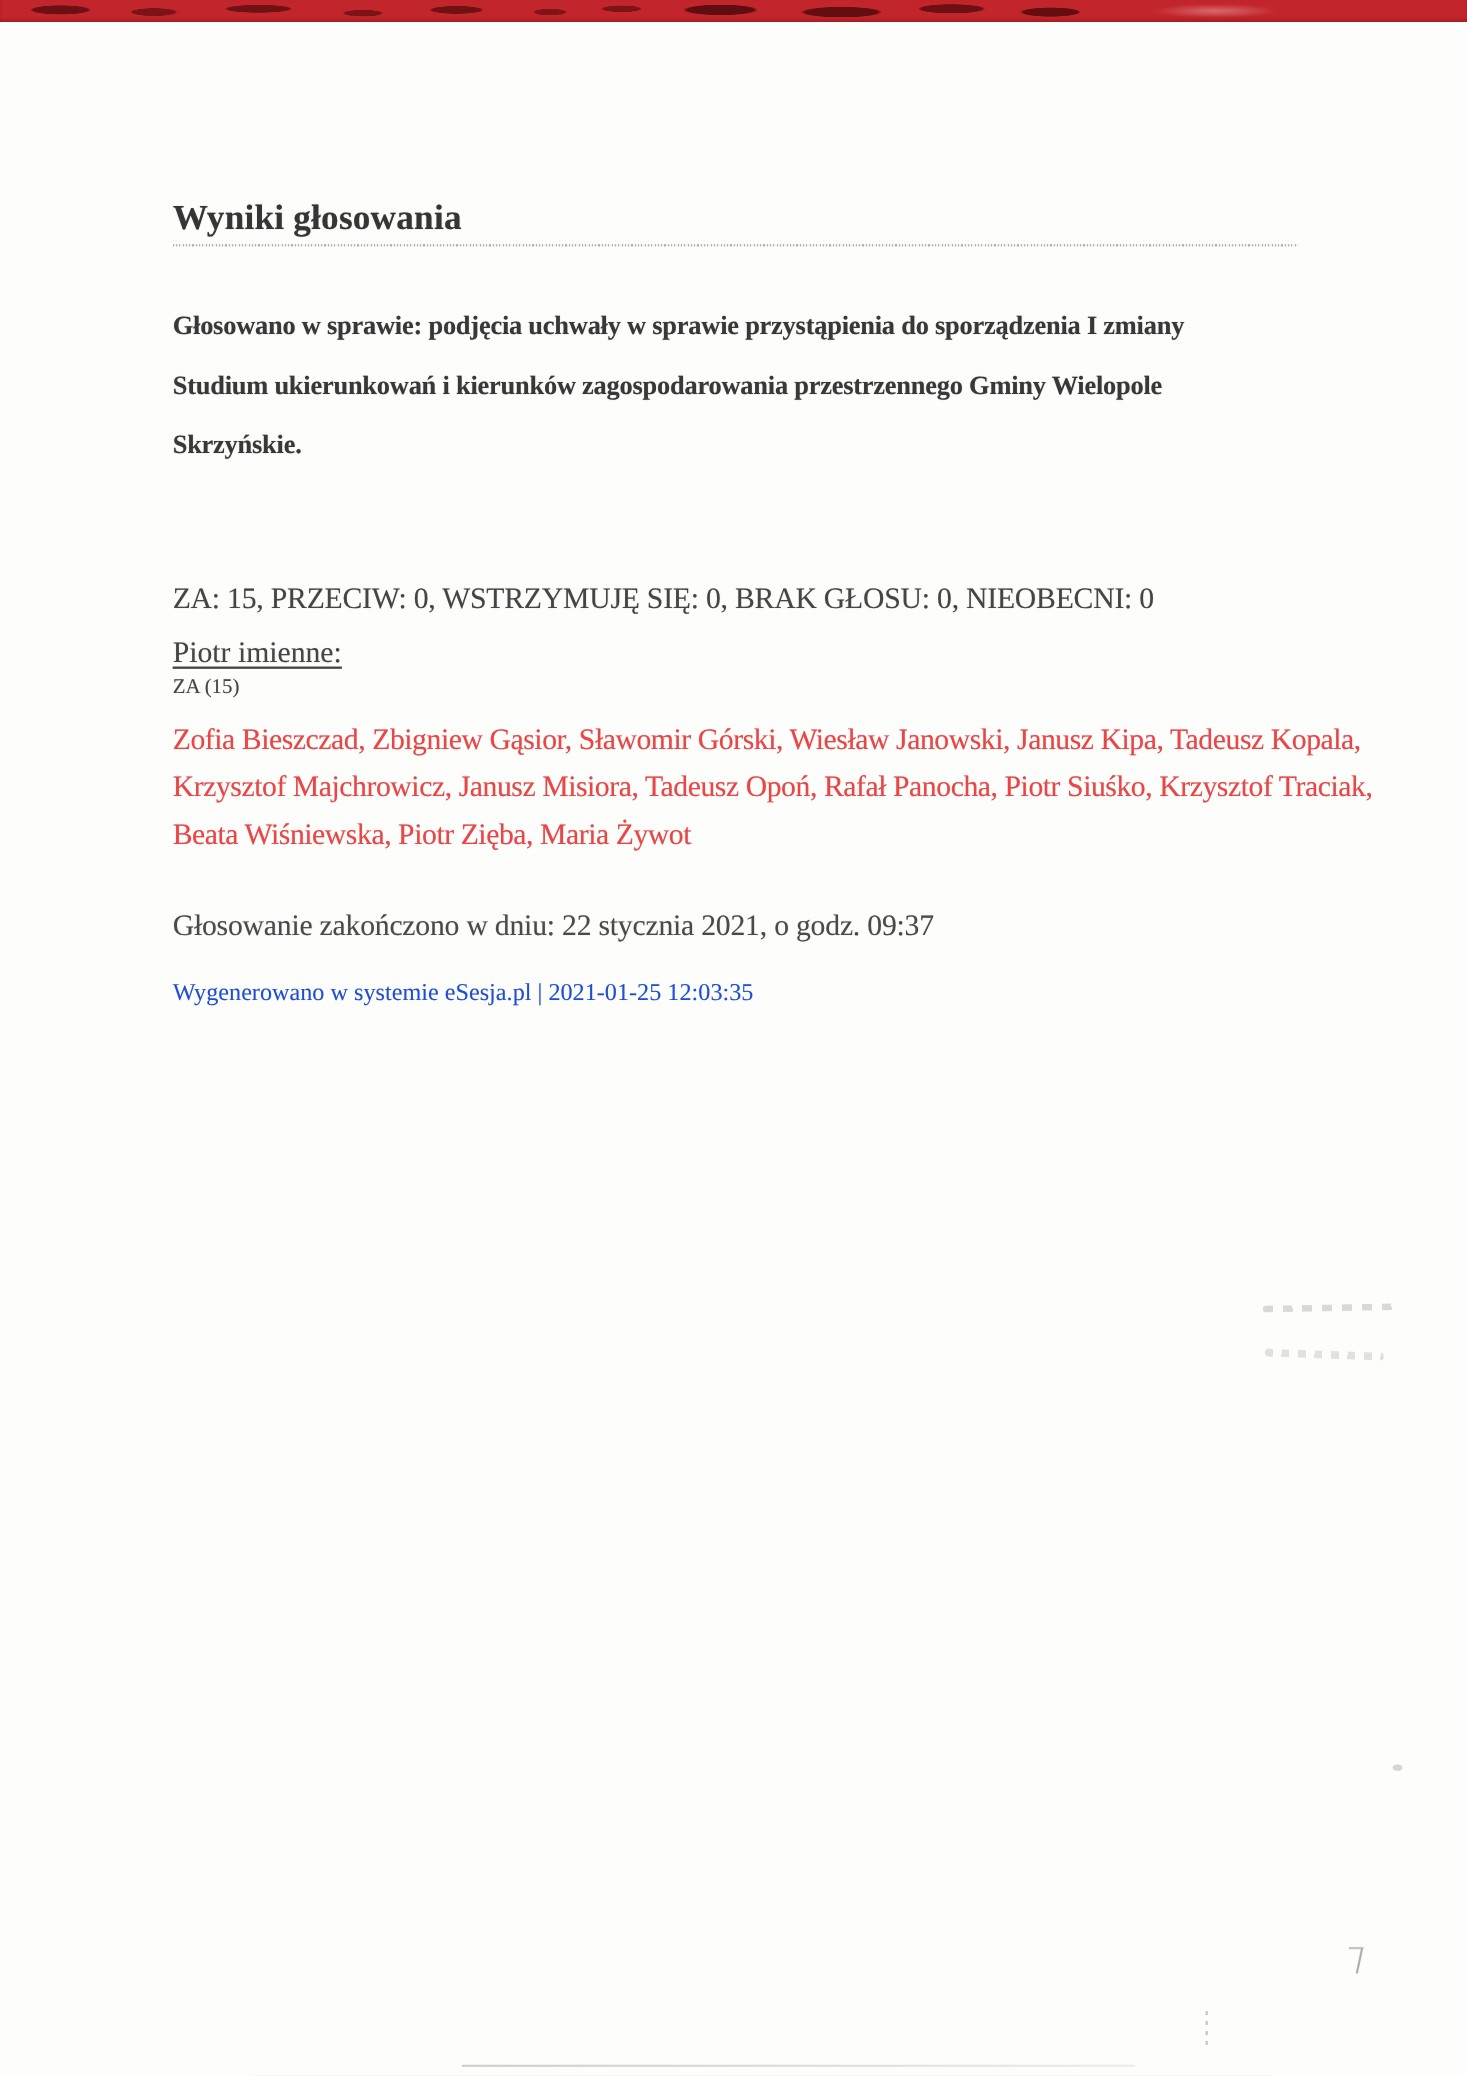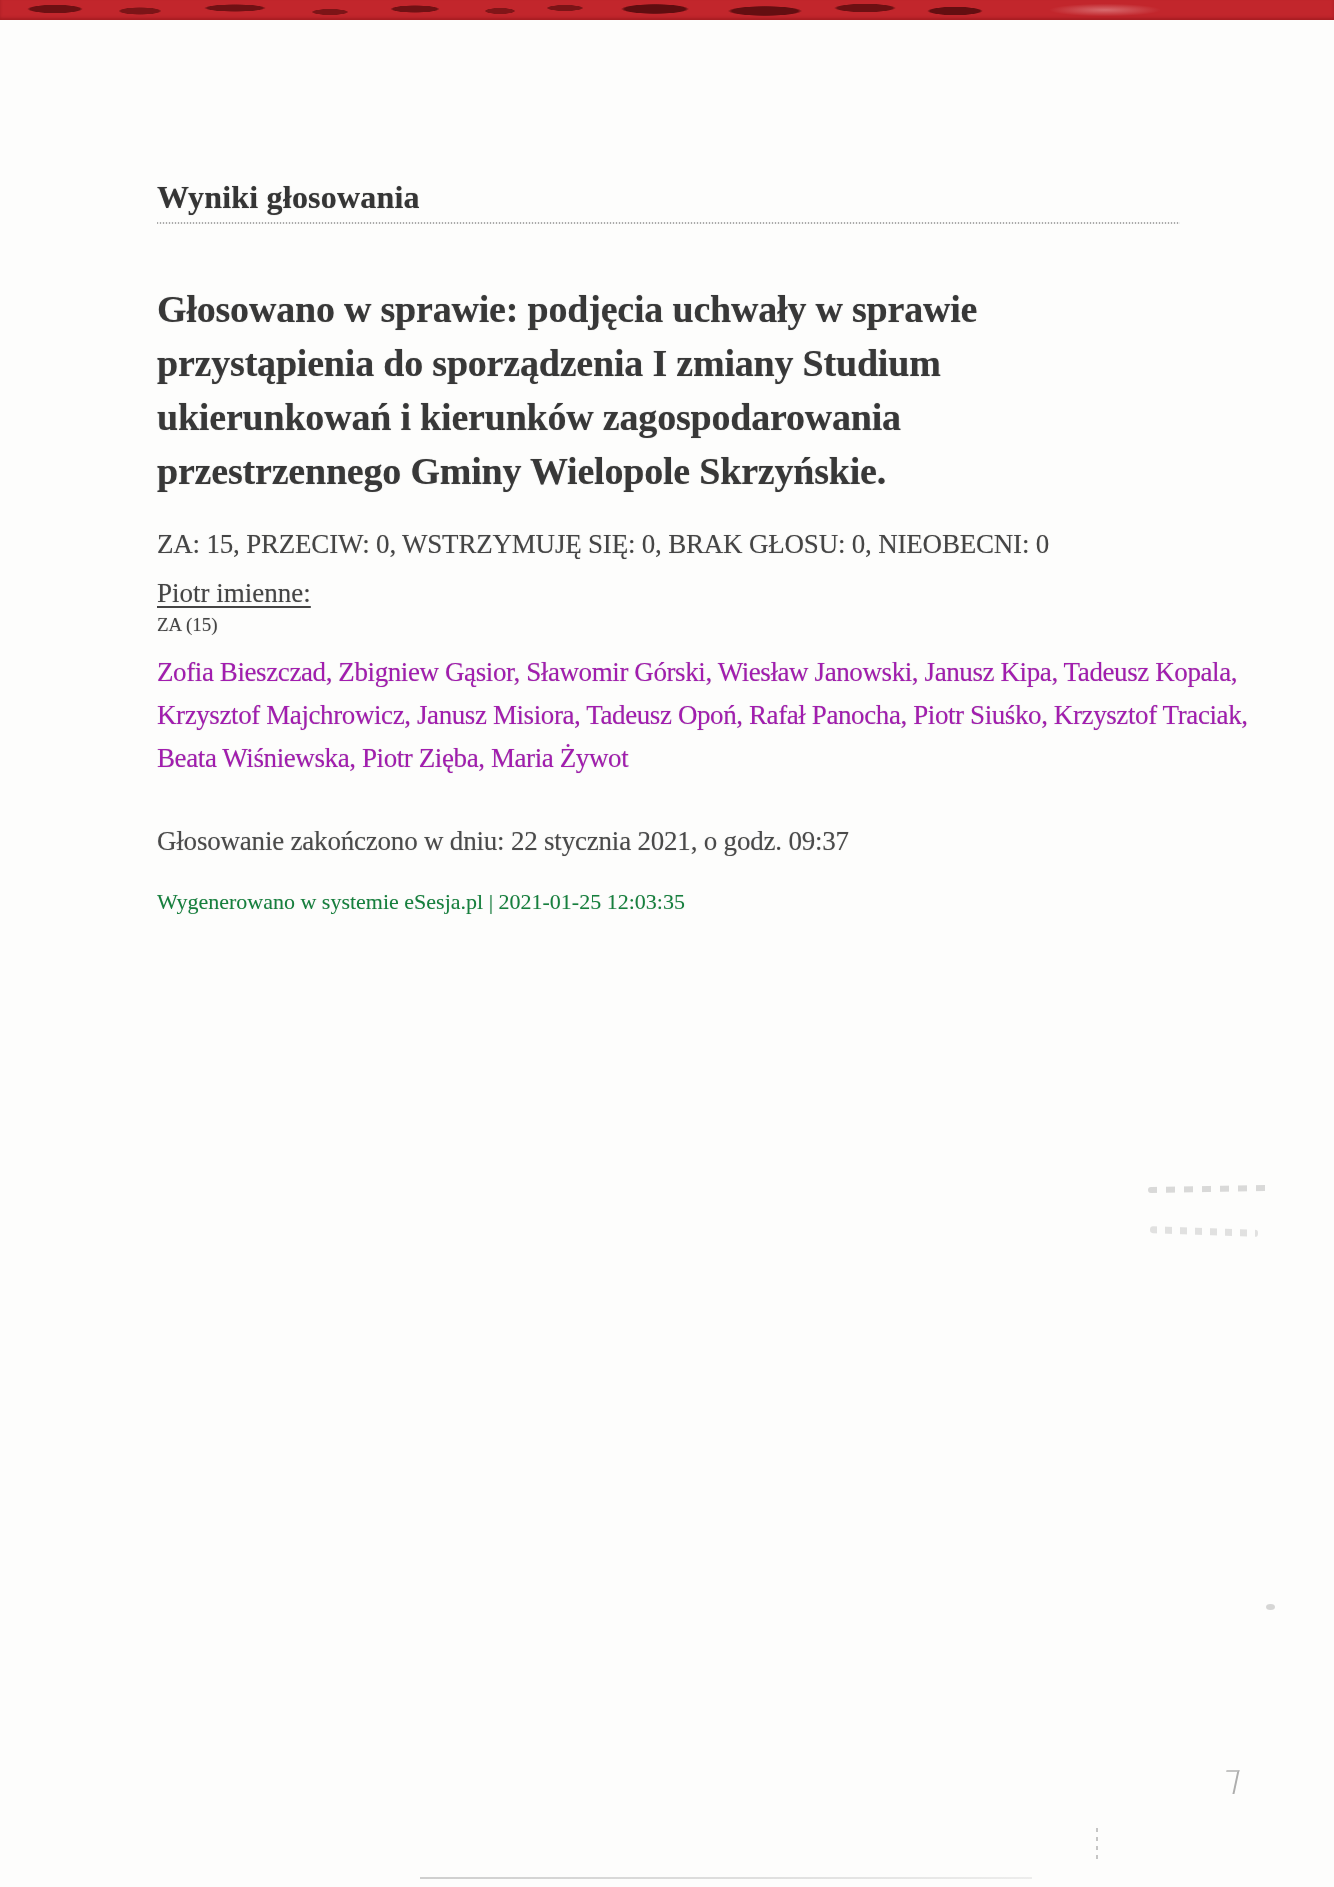--- a/index.html
+++ b/index.html
@@ -50,21 +50,21 @@
     position: absolute;
     left: 157px; top: 222px;
     width: 1023px; height: 2px;
     background: repeating-linear-gradient(90deg, #8f8f8f 0 1px, rgba(210,210,210,0.4) 1px 3px);
     opacity: 0.75;
   }
   .subject {
     position: absolute;
     left: 157px; top: 250px;
     width: 995px;
-    font-size: 38px;
+    font-size: 24px;
     font-weight: bold;
     line-height: 54px;
     letter-spacing: -0.2px;
     color: #383838;
     text-shadow: 0 0 1px rgba(56,56,56,0.45);
   }
   .tally {
     position: absolute;
     left: 157px; top: 505px;
     width: 1130px;
@@ -91,38 +91,38 @@
     color: #454545;
     text-shadow: 0 0 1px rgba(69,69,69,0.35);
   }
   .za-names {
     position: absolute;
     left: 157px; top: 651px;
     width: 1115px;
     font-size: 27px;
     line-height: 43px;
     letter-spacing: -0.4px;
-    color: #a21caf;
+    color: #ef4444;
     text-shadow: 0 0 1px rgba(69,69,69,0.35);
   }
   .closing {
     position: absolute;
     left: 157px; top: 826px;
     width: 1100px;
     font-size: 27px;
     color: #4a4a4a;
     letter-spacing: -0.2px;
     text-shadow: 0 0 1px rgba(74,74,74,0.35);
   }
   .footer {
     position: absolute;
     left: 157px; top: 889px;
     width: 900px;
     font-size: 22px;
-    color: #15803d;
+    color: #1d4ed8;
     text-shadow: 0 0 1px rgba(156,156,156,0.4);
   }
 
   
   .artifact { position: absolute; pointer-events: none; }
   .squiggle-1 {
     left: 1148px; top: 1186px; width: 120px; height: 6px;
     background: repeating-linear-gradient(90deg, rgba(150,150,150,0.35) 0 9px, rgba(150,150,150,0) 9px 18px);
     border-radius: 3px; transform: rotate(-1deg);
   }

